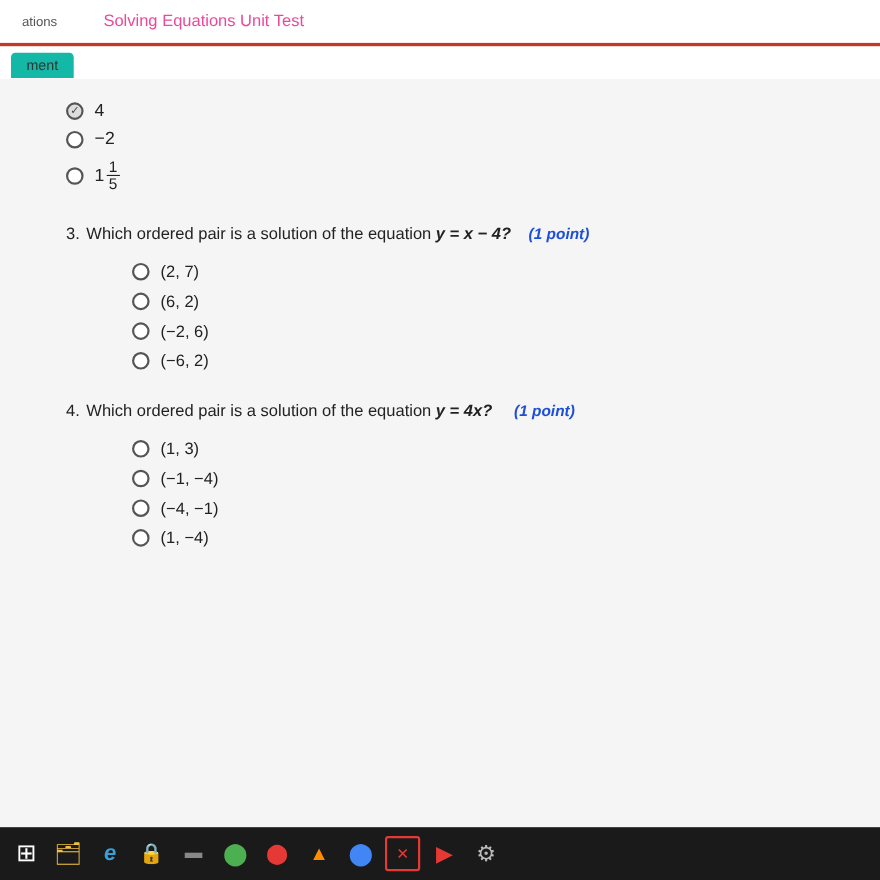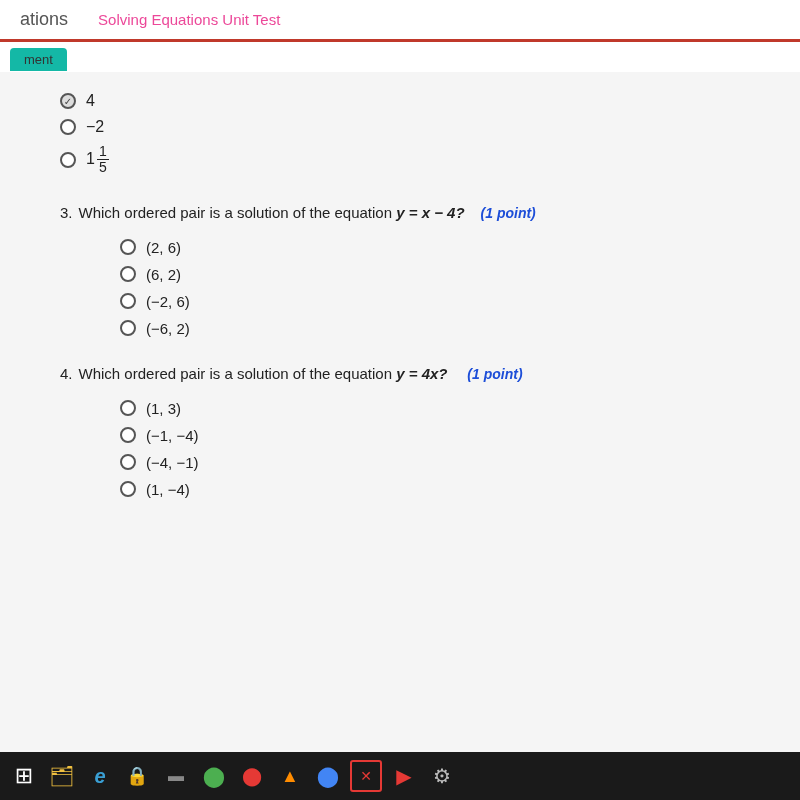--- a/index.html
+++ b/index.html
@@ -16,23 +16,23 @@
       background: #fff;
       height: 42px;
       display: flex;
       align-items: center;
       border-bottom: 3px solid #c0392b;
       padding: 0 20px;
       position: relative;
     }
 
     .title-bar-left {
-      font-size: 18px;
+      font-size: 12px;
       color: #555;
-      margin-right: 30px;
+      margin-right: 42px;
     }
 
     .title-bar-title {
       font-size: 15px;
       color: #ec4899;
       font-weight: 500;
     }
 
     .content-area {
       background: #f5f5f5;
@@ -249,21 +249,21 @@
       <span class="question-number">3.</span>
       <span>
         Which ordered pair is a solution of the equation
         <span class="equation-inline"> y = x − 4? </span>
         <span class="question-point">&nbsp;&nbsp;(1 point)</span>
       </span>
     </div>
     <div class="options-list">
       <div class="option-item">
         <span class="radio-circle"></span>
-        <span>(2, 6)</span>
+        <span>(2, 7)</span>
       </div>
       <div class="option-item">
         <span class="radio-circle"></span>
         <span>(6, 2)</span>
       </div>
       <div class="option-item">
         <span class="radio-circle"></span>
         <span>(−2, 6)</span>
       </div>
       <div class="option-item">

